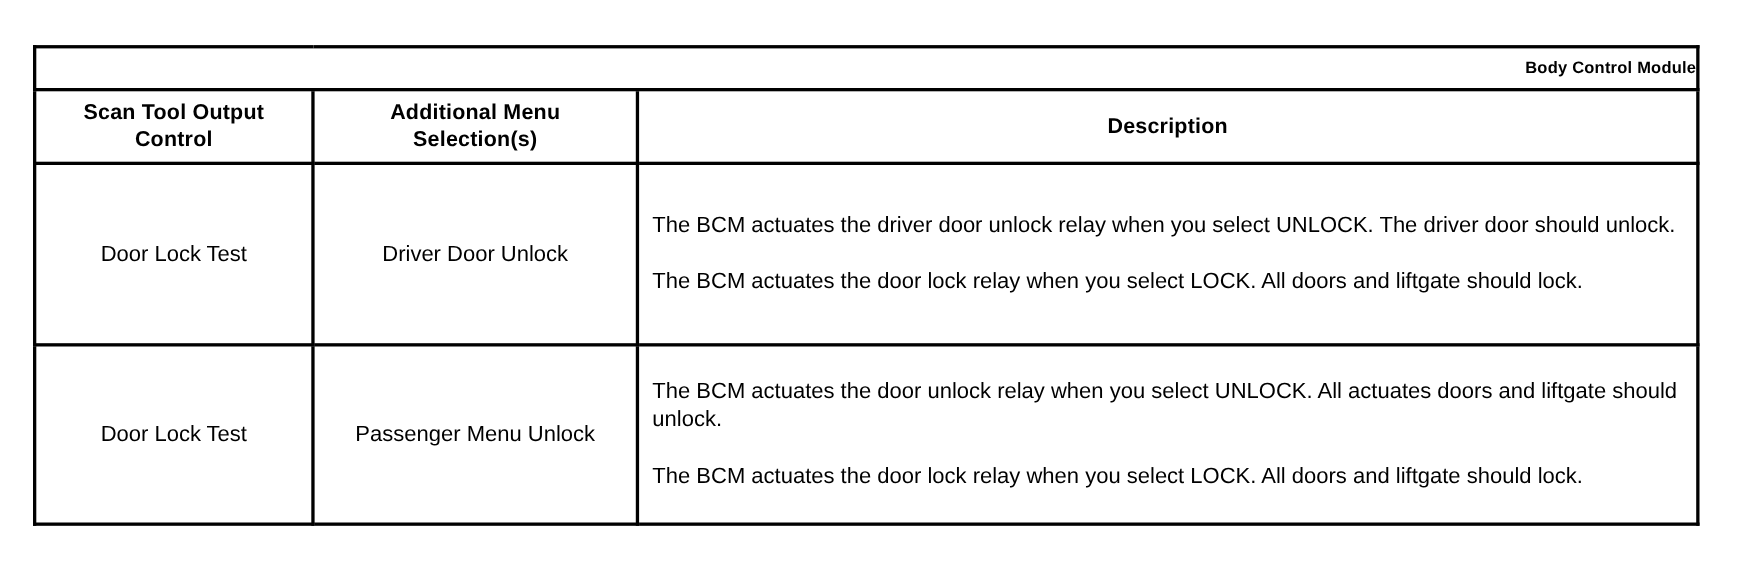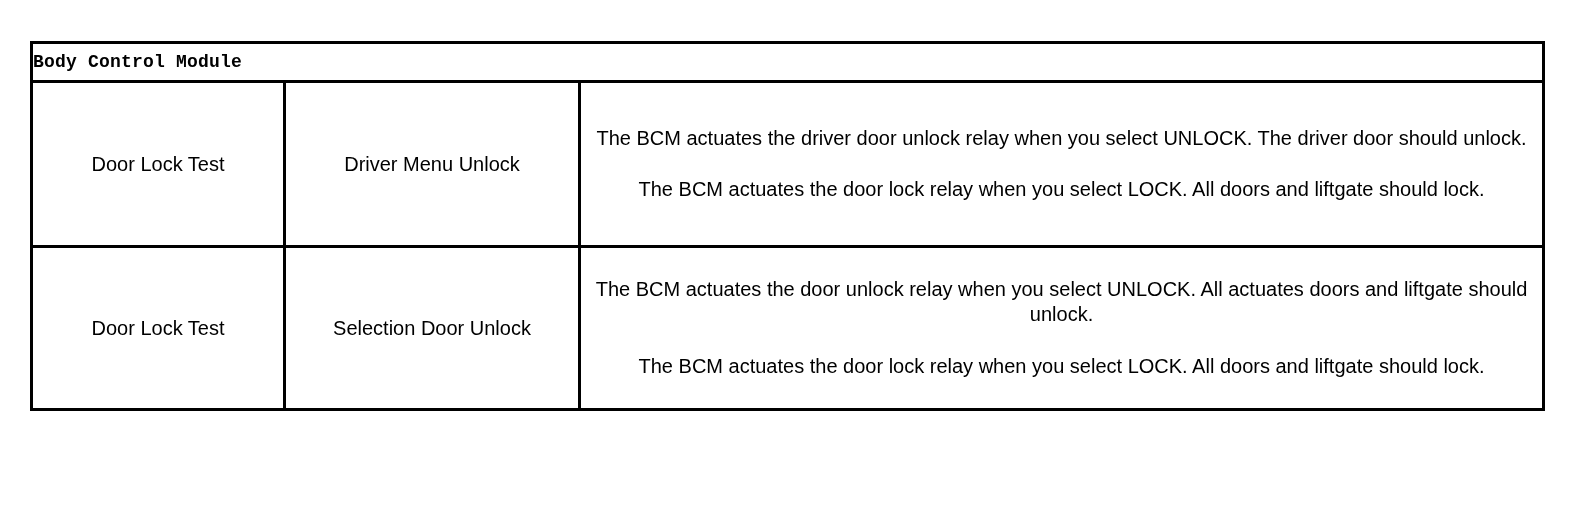--- a/index.html
+++ b/index.html
@@ -42,28 +42,27 @@
     vertical-align: middle;
     background: #ffffff;
   }
 
   
   col.col-1 { width: 253px; }
   col.col-2 { width: 295px; }
   col.col-3 { width: 964px; }
 
   .title-cell {
-    text-align: left;
+    text-align: right;
     font-weight: bold;
-    font-size: 18px;
+    font-size: 15px;
     letter-spacing: 0.2px;
     height: 36px;
     line-height: 36px;
     padding: 0 6px;
-    font-family: Liberation Mono, monospace;
   }
 
   .header-cell {
     text-align: center;
     font-weight: bold;
     font-size: 19.5px;
     letter-spacing: 0.2px;
     line-height: 1.28;
     height: 64px;
     padding: 3px 8px;
@@ -85,22 +84,22 @@
   }
 
   .desc-cell {
     vertical-align: top;
     padding: 4px 10px 6px 9px;
     font-size: 20px;
     line-height: 1.26;
   }
 
   .desc-cell p {
-    margin: 0;
-    text-align: center;
+    margin: 12px;
+    text-align: left;
   }
   .desc-cell p.gap-after {
     margin-bottom: 26px;
   }
 
   .row-1 td { height: 162px; }
   .row-2 td { height: 160px; }
 </style>
 </head>
 <body>
@@ -110,33 +109,44 @@
     <table class="bcm-table">
       <colgroup>
         <col class="col-1">
         <col class="col-2">
         <col class="col-3">
       </colgroup>
       <tbody>
         <tr>
           <td class="title-cell" colspan="3">Body Control Module</td>
         </tr>
+        <tr>
+          <td class="header-cell">
+            <span class="hdr-line">Scan Tool Output</span>
+            <span class="hdr-line">Control</span>
+          </td>
+          <td class="header-cell">
+            <span class="hdr-line">Additional Menu</span>
+            <span class="hdr-line">Selection(s)</span>
+          </td>
+          <td class="header-cell desc-header">Description</td>
+        </tr>
 
         <tr class="row-1">
           <td class="cell-text">Door Lock Test</td>
-          <td class="cell-text">Driver Menu Unlock</td>
+          <td class="cell-text">Driver Door Unlock</td>
           <td class="desc-cell">
             <p class="gap-after">The BCM actuates the driver door unlock relay when you select UNLOCK. The driver door should unlock.</p>
             <p>The BCM actuates the door lock relay when you select LOCK. All doors and liftgate should lock.</p>
           </td>
         </tr>
 
         <tr class="row-2">
           <td class="cell-text">Door Lock Test</td>
-          <td class="cell-text">Selection Door Unlock</td>
+          <td class="cell-text">Passenger Menu Unlock</td>
           <td class="desc-cell">
             <p class="gap-after">The BCM actuates the door unlock relay when you select UNLOCK. All actuates doors and liftgate should unlock.</p>
             <p>The BCM actuates the door lock relay when you select LOCK. All doors and liftgate should lock.</p>
           </td>
         </tr>
       </tbody>
     </table>
   </div>
 </div>
 

